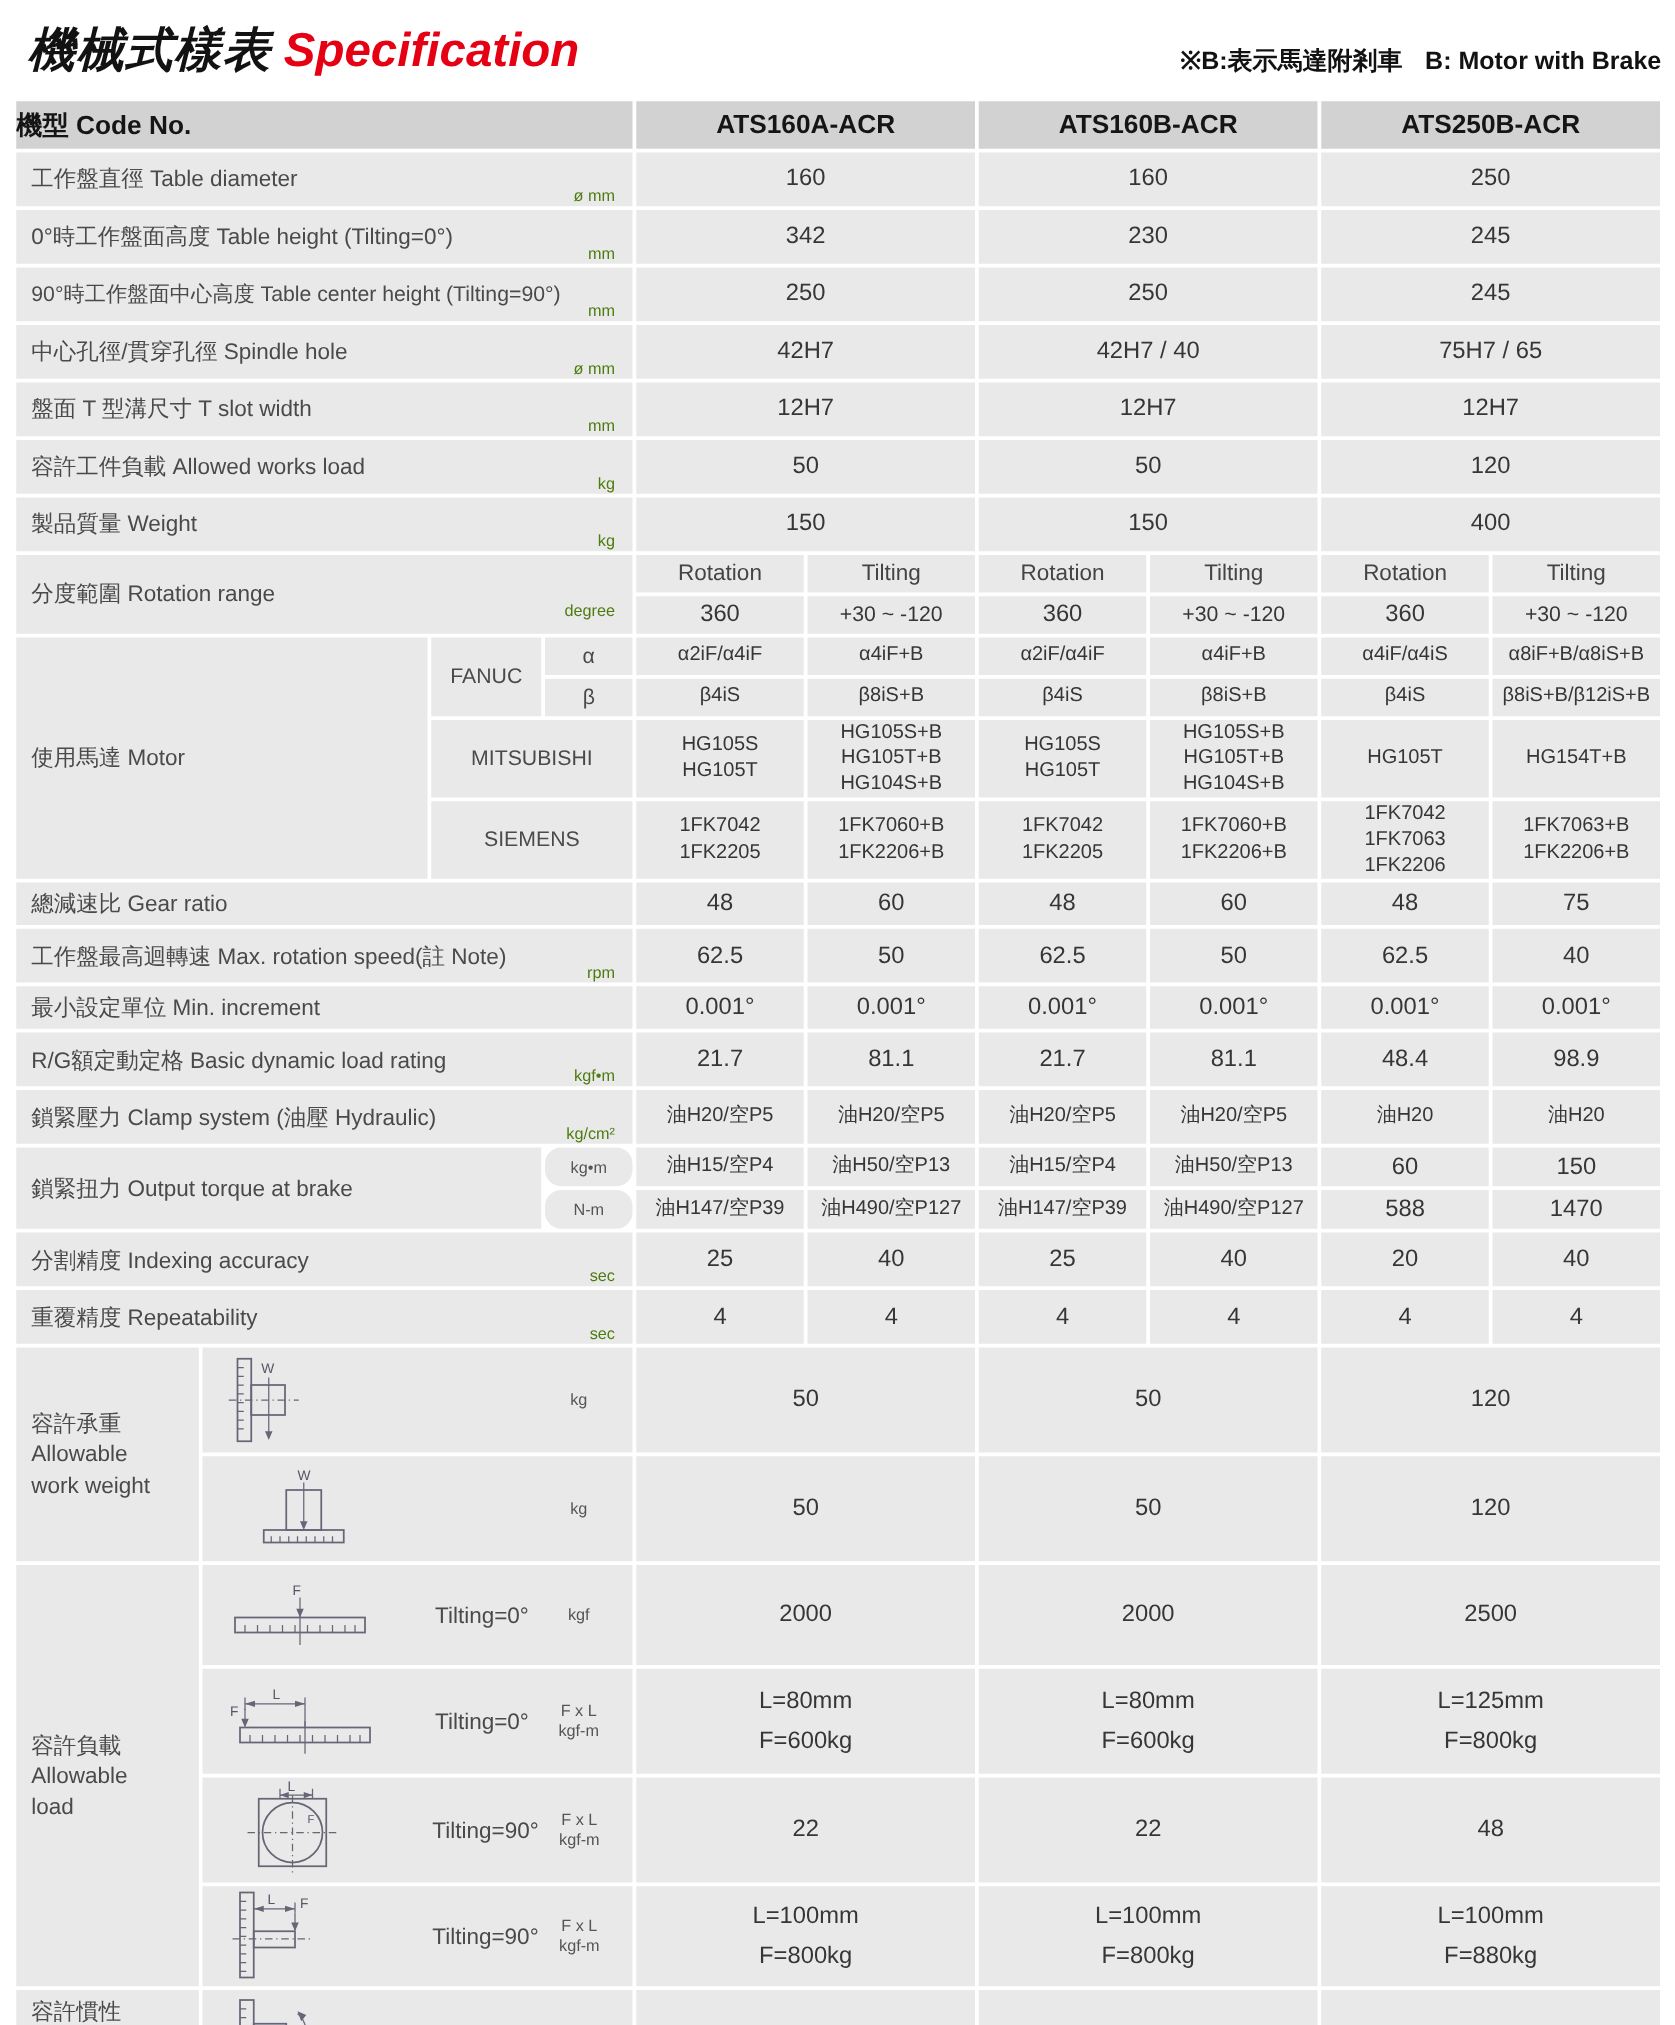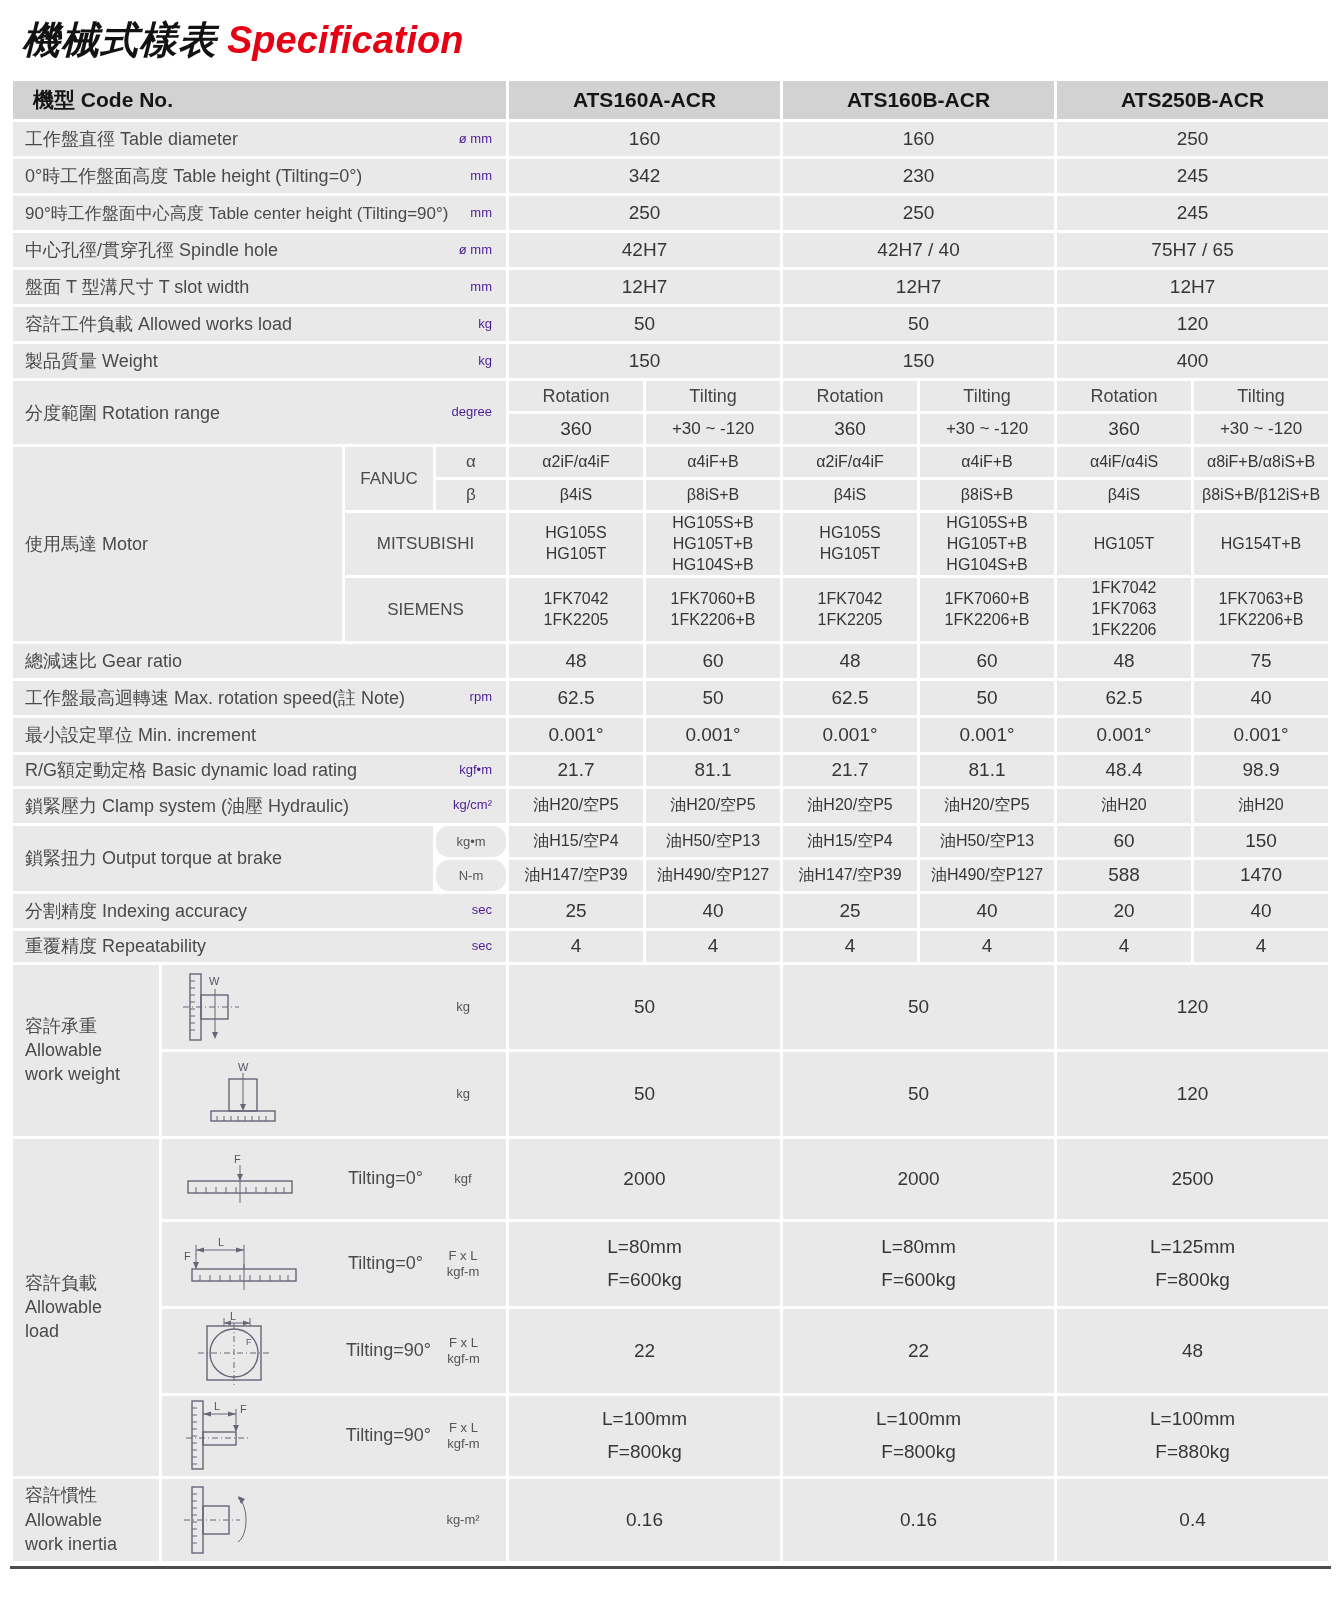--- a/index.html
+++ b/index.html
@@ -18,26 +18,26 @@
            letter-spacing:1px; white-space:nowrap; }
   .title .en { color:#e60014; margin-left:10px; letter-spacing:0; }
   .topnote { font-size:20px; font-weight:bold; color:#121212; padding-bottom:4px; white-space:nowrap; }
   .topnote .zh { margin-right:18px; }
 
   
   table.spec { border-collapse:separate; border-spacing:3px; table-layout:fixed; width:1321px; }
   td { background:#e9e9e9; vertical-align:middle; overflow:hidden; }
   tr.hdr td { background:#d2d2d2; }
   td.model { text-align:center; font-size:21px; font-weight:bold; color:#151515; }
-  td.codecell { padding-left:20px; font-size:21px; font-weight:bold; color:#151515;margin-left:40px; }
+  td.codecell { padding-left:0; font-size:21px; font-weight:bold; color:#151515;margin-left:40px; }
 
   td.lbl { padding:0 14px 0 12px; }
   .lblflex { display:flex; justify-content:space-between; align-items:center; gap:4px; }
   .lab { font-size:18px; color:#4a4a4a; white-space:nowrap; }
-  .unit { font-size:13px; color:#4c1d95; white-space:pre-line; text-align:center; line-height:1.15; flex:none; }
+  .unit { font-size:13px; color:#4d7c0f; white-space:pre-line; text-align:center; line-height:1.15; flex:none;margin-top:28px; }
 
   td.val { text-align:center; font-size:19px; color:#363636; }
   td.sm  { font-size:16px; line-height:1.3; }
   .pre { white-space:pre-line; }
   td.brand { text-align:center; font-size:17px; color:#4a4a4a; }
   td.greek { text-align:center; font-size:17px; color:#4a4a4a; }
   td.unitcell { text-align:center; font-size:13px; color:#555;border-radius:13px; }
   td.seclbl { padding-left:12px; font-size:18px; color:#4a4a4a; white-space:pre-line; line-height:1.35; }
 
   .icon-cell { display:flex; align-items:center; padding:0 10px 0 20px; height:100%; }
@@ -63,20 +63,23 @@
   .footer { display:flex; gap:48px; padding:10px 0 0 14px; font-size:20px; color:#1c1c1c; }
 </style>
 </head>
 <body>
 
 <div class="page">
 
   <div class="titlebar">
     <div class="title">
       <span>機械式樣表</span><span class="en">Specification</span>
+    </div>
+    <div class="topnote">
+      <span class="zh">※B:表示馬達附剎車</span><span>B: Motor with Brake</span>
     </div>
   </div>
 
   <table class="spec">
     <colgroup>
       <col style="width:146px">
         <col style="width:180px">
         <col style="width:88px">
         <col style="width:70px">
       <col style="width:134px">

